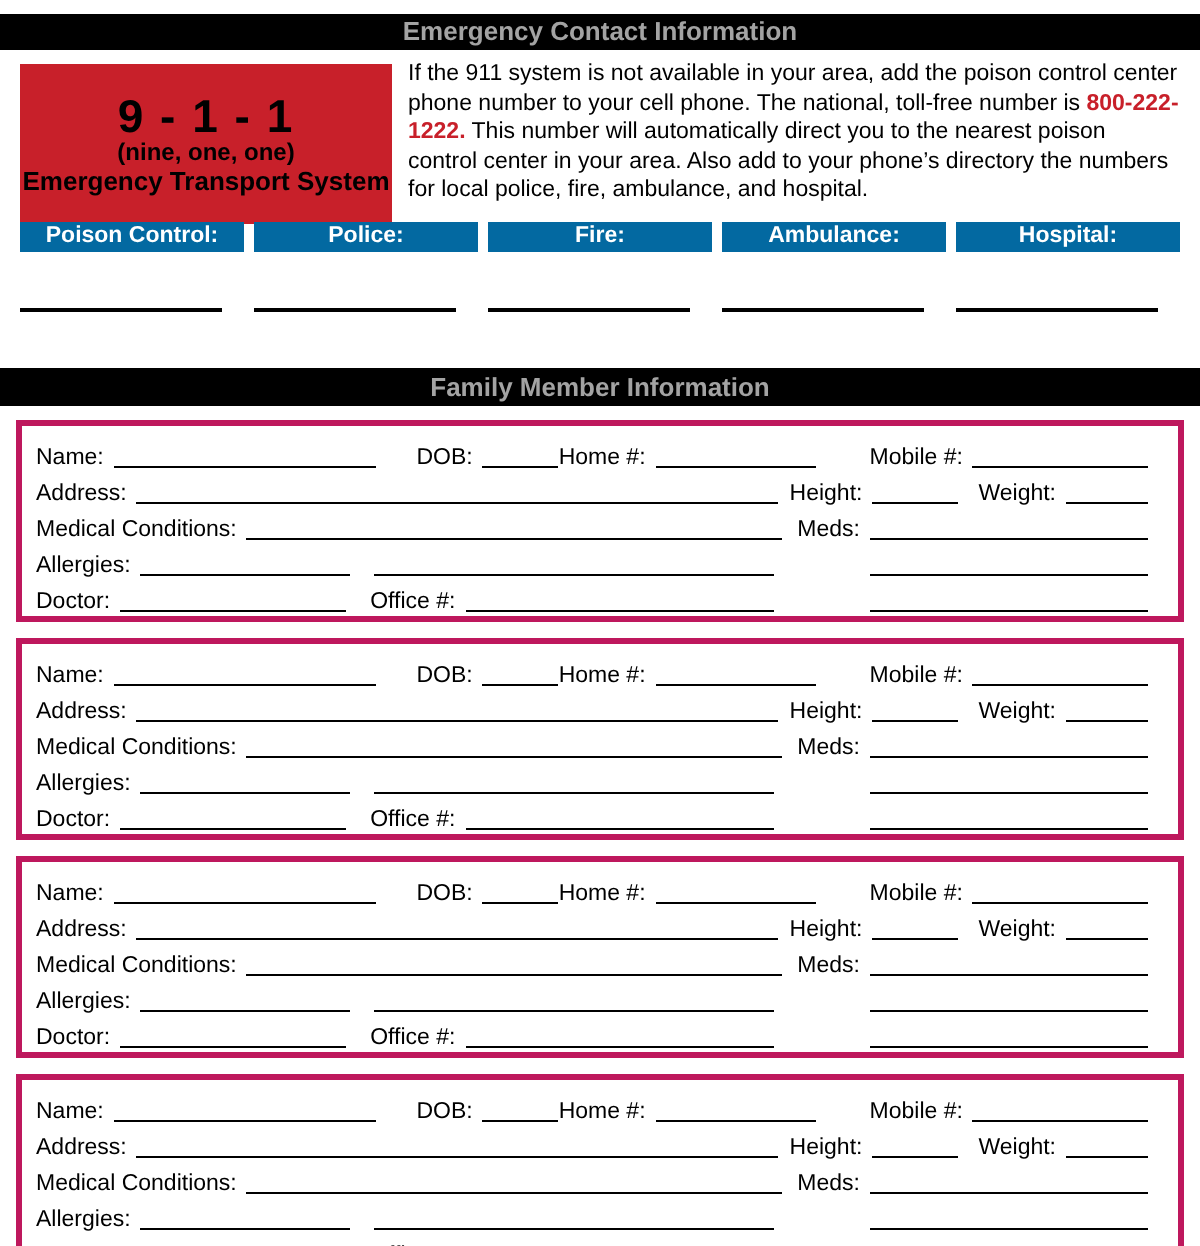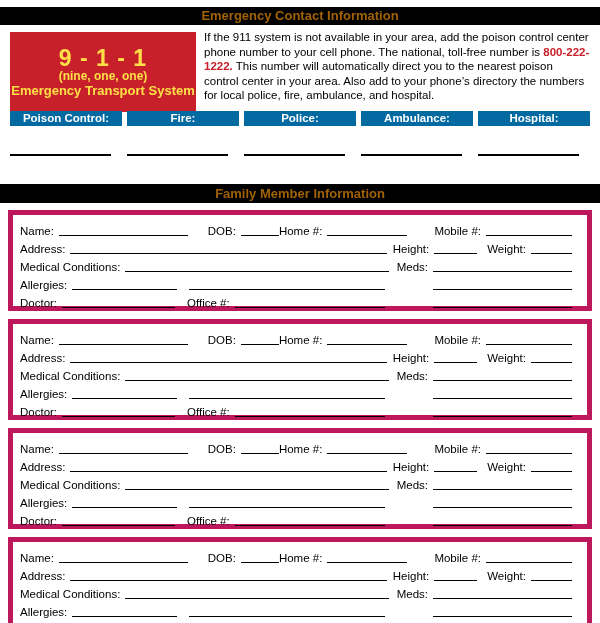--- a/index.html
+++ b/index.html
@@ -6,32 +6,32 @@
   html, body { background: #ffffff; }
   body {
     width: 600px; height: 623px; overflow: hidden;
     font-family: "Liberation Sans", sans-serif;
     color: #000;
   }
   .page { width: 600px; height: 623px; overflow: hidden; position: relative; }
 
   
   .section-bar {
-    background: #000; color: #a16207;
+    background: #000; color: #a3a3a3;
     font-size: 13px; font-weight: bold;
     text-align: center; height: 19px; line-height: 19px;
     width: 600px;
   }
   .section-bar.first { margin-top: 7px; height: 18px; line-height: 18px; }
 
   
   .intro { display: flex; margin: 7px 10px 0 10px; height: 66px; }
   .badge-911 {
     width: 186px; height: 80px; flex: 0 0 186px;
-    background: #c8202a; color: #fde047;
+    background: #c8202a; color: #000000;
     display: flex; flex-direction: column; align-items: center; justify-content: center;
     text-align: center;
   }
   .badge-number { font-size: 23px; font-weight: bold; line-height: 24px; letter-spacing: 1px; }
   .badge-words  { font-size: 12px; font-weight: bold; line-height: 13px; }
   .badge-label  { font-size: 13px; font-weight: bold; line-height: 15px; }
   .intro-text {
     flex: 1 1 auto; margin-left: 8px; margin-top: -2px;
     font-size: 11.5px; line-height: 14.6px; color: #000;
   }
@@ -46,21 +46,21 @@
   .contact-lines-row { display: flex; gap: 5px; margin: 28px 10px 0 10px; }
   .contact-line-col { flex: 1 1 0; }
   .contact-line { width: 90%; border-bottom: 2px solid #000; height: 1px; }
 
   .family-bar { margin-top: 28px; }
 
   
   .family-list { margin-top: 7px; }
   .member-block {
     margin: 0 8px 8px 8px; height: 101px;
-    border: 5px solid #be185d; background: #fff;
+    border: 3px solid #be185d; background: #fff;
     padding: 6px 15px 0 7px;
   }
   .frow {
     display: flex; align-items: flex-end; height: 18px;
     font-size: 11.5px; white-space: nowrap;
   }
   .lbl { flex: 0 0 auto; line-height: 15px; }
   .ln {
     border-bottom: 1.5px solid #000; height: 1px;
     margin: 0 0 3px 5px; flex: 0 0 auto;
@@ -85,22 +85,22 @@
     <div class="badge-911">
       <div class="badge-number">9 - 1 - 1</div>
       <div class="badge-words">(nine, one, one)</div>
       <div class="badge-label">Emergency Transport System</div>
     </div>
     <p class="intro-text"><span>If the 911 system is not available in your area, add the poison control center phone number to your cell phone. The national, toll-free number is </span><span class="phone-red">800-222-1222.</span><span> This number will automatically direct you to the nearest poison control center in your area. Also add to your phone’s directory the numbers for local police, fire, ambulance, and hospital.</span></p>
   </div>
 
   <div class="contacts-row">
     <div class="contact-box">Poison Control:</div>
+    <div class="contact-box">Police:</div>
     <div class="contact-box">Fire:</div>
-    <div class="contact-box">Police:</div>
     <div class="contact-box">Ambulance:</div>
     <div class="contact-box">Hospital:</div>
   </div>
 
   <div class="contact-lines-row">
     <div class="contact-line-col">
         <div class="contact-line"></div>
       </div>
     <div class="contact-line-col">
         <div class="contact-line"></div>

